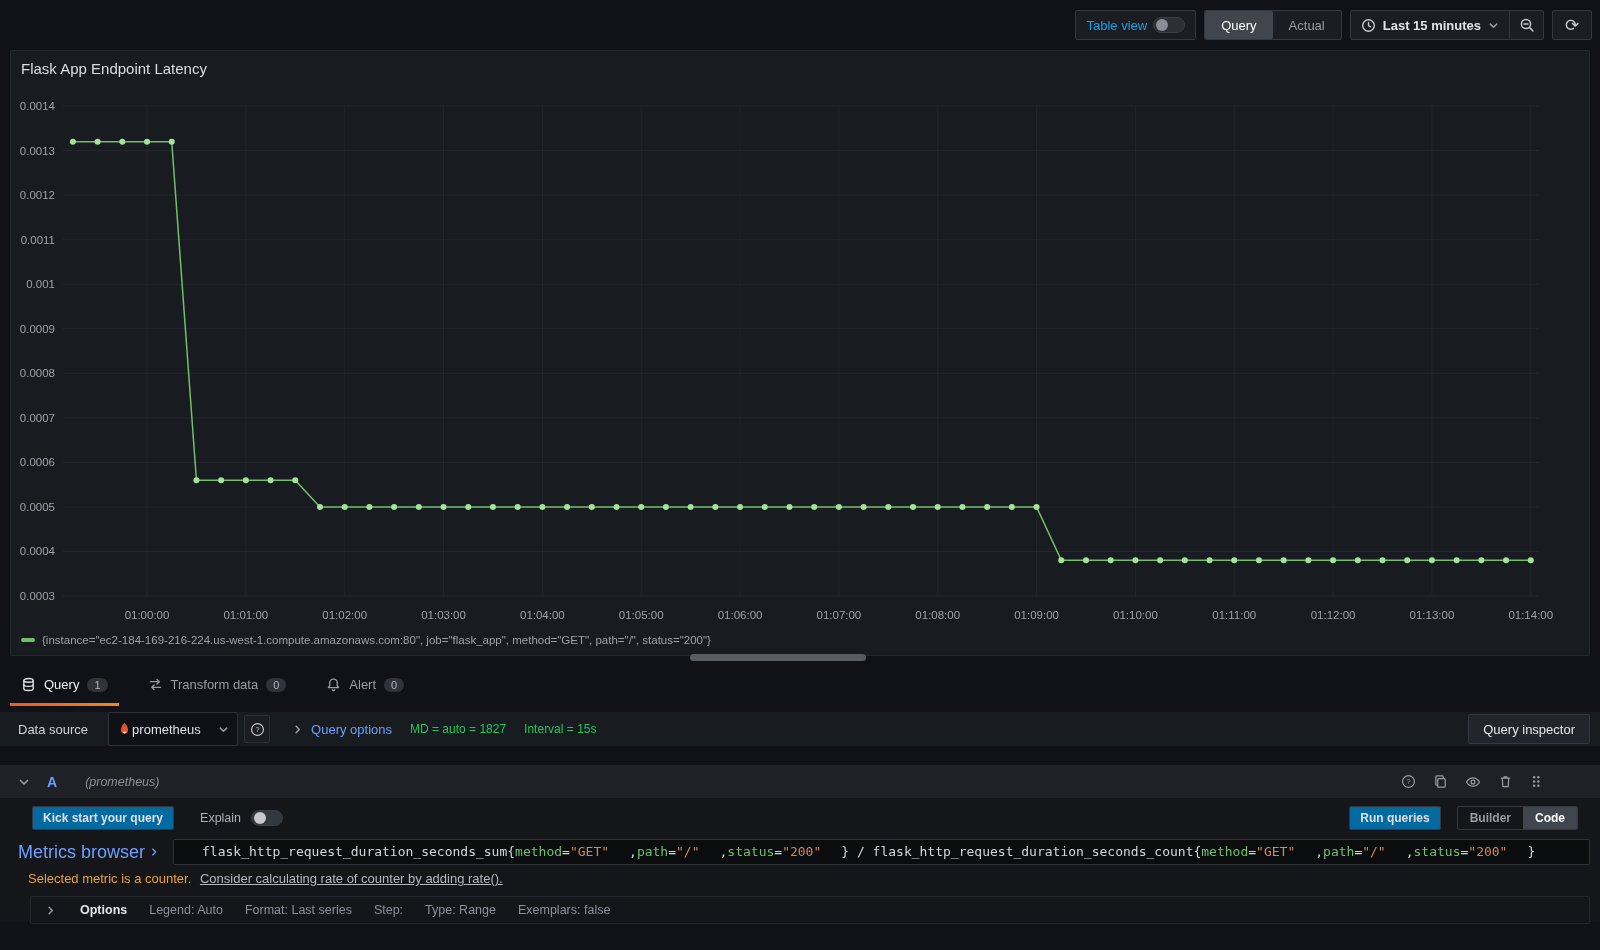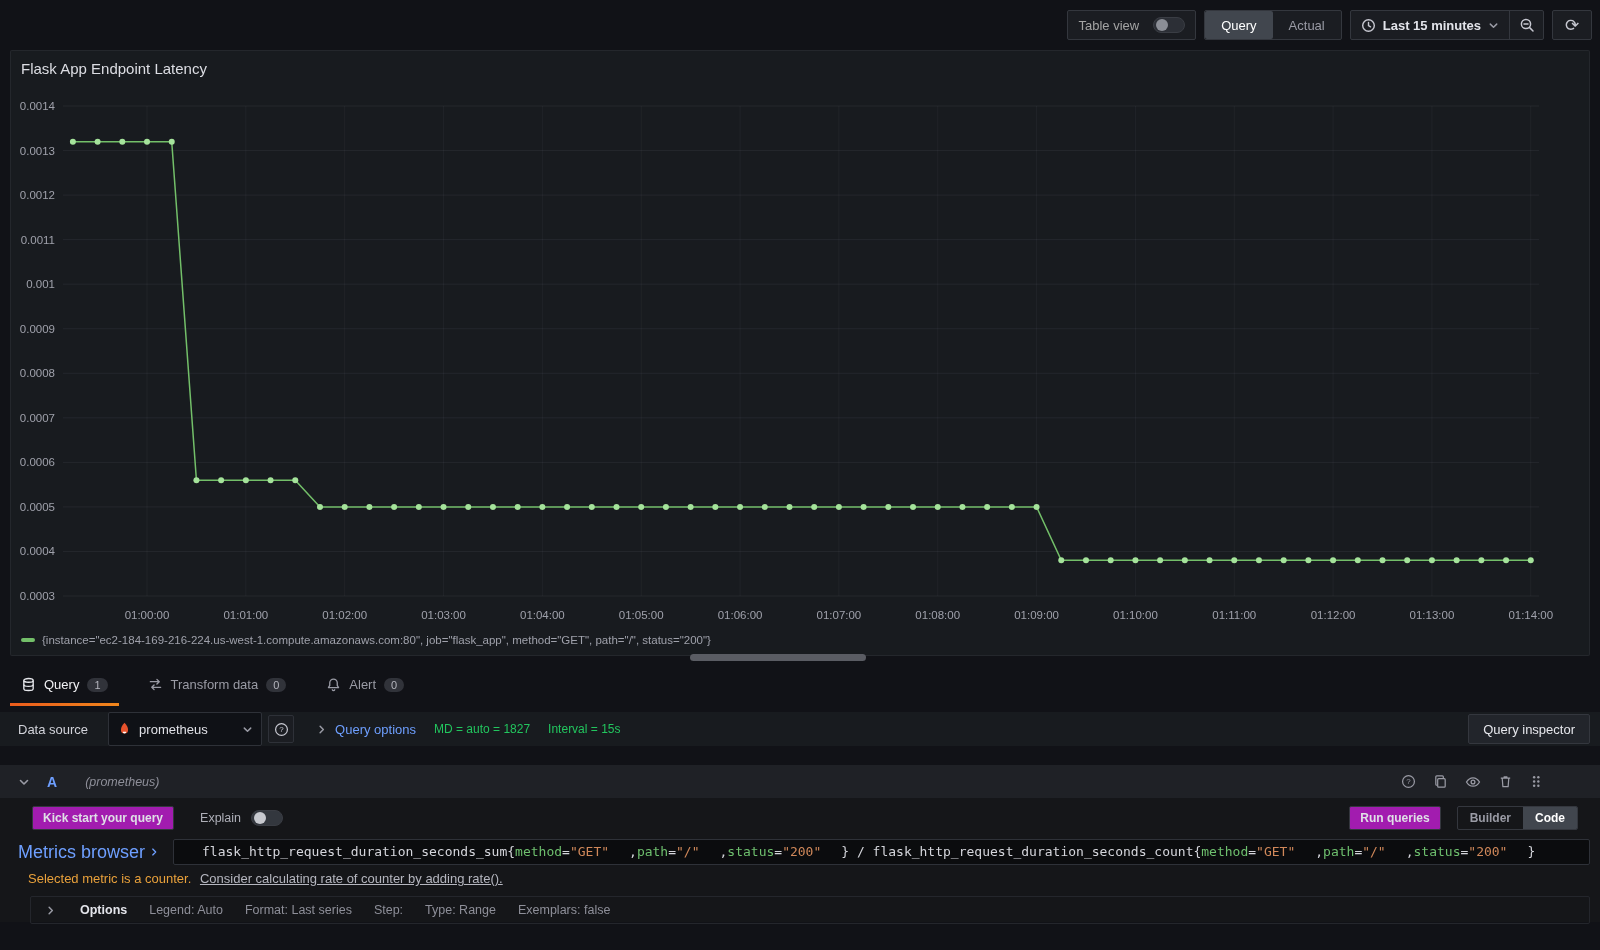--- a/index.html
+++ b/index.html
@@ -4,21 +4,21 @@
 <style>
   * { margin:0; padding:0; box-sizing:border-box; }
   html,body { width:1600px; height:950px; overflow:hidden; background:#111217;
     font-family:"Liberation Sans","DejaVu Sans",sans-serif; color:#ccccdc; }
 
   
   .toolbar { position:absolute; top:0; left:0; width:1600px; height:50px;
     display:flex; align-items:center; justify-content:flex-end; gap:8px; padding-right:8px; }
   .tb-group { display:flex; align-items:center; height:30px; border:1px solid #34373e;
     border-radius:2px; background:#1b1d22; }
-  .tableview { padding:0 10px; gap:14px; font-size:13px; color:#a3a3a3; }
+  .tableview { padding:0 10px; gap:6px; font-size:13px; color:#0ea5e9; }
   .toggle { width:32px; height:16px; border-radius:9px; background:#2c2f36; border:1px solid #3a3d44; position:relative; cursor:pointer; }
   .toggle .knob { position:absolute; top:1px; left:2px; width:12px; height:12px; border-radius:50%; background:#8b8e96; }
   .seg-group { overflow:hidden; }
   .seg { height:28px; display:flex; align-items:center; padding:0 16px; font-size:13px;
     color:#9a9ba5; font-weight:500; cursor:pointer; }
   .seg.active { background:#41464e; color:#fff; border-radius:2px; }
   .timepicker { display:flex; align-items:center; gap:7px; padding:0 10px; height:28px;
     font-size:13px; font-weight:700; color:#e3e4ea; cursor:pointer; }
   .zoomout { width:34px; height:28px; display:flex; align-items:center; justify-content:center;
     border-left:1px solid #34373e; cursor:pointer; }
@@ -47,43 +47,43 @@
   .tab.active { color:#f1f1f4; }
   .tab.active::after { content:""; position:absolute; left:0; right:0; bottom:0; height:3px;
     background:linear-gradient(90deg,#eb5c1c,#f0861c); }
   .badge { font-size:11px; color:#b4b5bd; background:#31333a; border-radius:9px; padding:1px 7px; }
   .tab-icon { display:flex; }
 
   
   .ds-row { position:absolute; top:712px; left:0; width:1600px; height:34px; background:#181b1f;
     display:flex; align-items:center; padding-left:18px; }
   .ds-label { font-size:13px; font-weight:500; color:#d2d3da; }
-  .ds-select { margin-left:20px; width:154px; height:28px; background:#0f1116; border:1px solid #2e3138;
-    border-radius:2px; display:flex; align-items:center; gap:7px; padding:16px 8px; cursor:pointer; }
+  .ds-select { margin-left:20px; width:130px; height:28px; background:#0f1116; border:1px solid #2e3138;
+    border-radius:2px; display:flex; align-items:center; gap:0; padding:16px 8px; cursor:pointer; }
   .ds-select .name { font-size:13px; color:#e0e1e7; flex:1; }
   .ds-help { margin-left:6px; width:26px; height:28px; border:1px solid #2e3138; border-radius:2px;
     background:#1b1d22; display:flex; align-items:center; justify-content:center; cursor:pointer; }
   .qopt { margin-left:22px; display:flex; align-items:center; gap:8px; cursor:pointer; }
   .qopt-label { font-size:13px; font-weight:500; color:#6e9fff; }
   .ds-meta { font-size:12px; color:#22c55e; margin-left:18px; }
   .inspector { margin-left:auto; margin-right:10px; height:30px; display:flex; align-items:center;
     padding:0 14px; border:1px solid #34373e; border-radius:2px; background:#22252b;
     font-size:13px; font-weight:500; color:#e6e7ec; cursor:pointer; }
 
   
   .qsection { position:absolute; top:765px; left:0; width:1600px; height:157px; background:#151619; }
   .qheader { height:33px; background:#1f2126; display:flex; align-items:center; padding:0 58px 0 18px; }
   .qheader .refid { margin-left:17px; font-size:14px; font-weight:700; color:#6e9fff; }
   .qheader .dshint { margin-left:28px; font-size:12.5px; font-style:italic; color:#8e8f99; }
   .qheader-icons { margin-left:auto; display:flex; align-items:center; gap:17px; }
   .iconbtn { display:flex; align-items:center; justify-content:center; cursor:pointer; }
 
   .kickrow { display:flex; align-items:center; margin:8px 22px 0 32px; }
   .btn-sm { height:24px; display:flex; align-items:center; padding:0 10px; font-size:12px; font-weight:600;
-    color:#dfe0e6; background:#a21caf; border:1px solid #34373e; border-radius:2px; cursor:pointer; }
+    color:#dfe0e6; background:#0369a1; border:1px solid #34373e; border-radius:2px; cursor:pointer; }
   .explain { margin-left:26px; font-size:12.5px; color:#aeafb8; }
   .kickrow .toggle { margin-left:10px; background:#33373e; }
   .kickrow .toggle .knob { background:#c7c9cf; }
   .right-tools { margin-left:auto; display:flex; align-items:center; gap:16px; }
   .bc-group { display:flex; align-items:center; border:1px solid #34373e; border-radius:2px; height:24px; overflow:hidden; }
   .bc-seg { padding:0 12px; font-size:12px; font-weight:600; color:#9a9ba5; height:100%;
     display:flex; align-items:center; cursor:pointer; }
   .bc-seg.active { background:#41464e; color:#fff; }
 
   .metricsrow { display:flex; align-items:center; margin:9px 10px 0 18px; }

